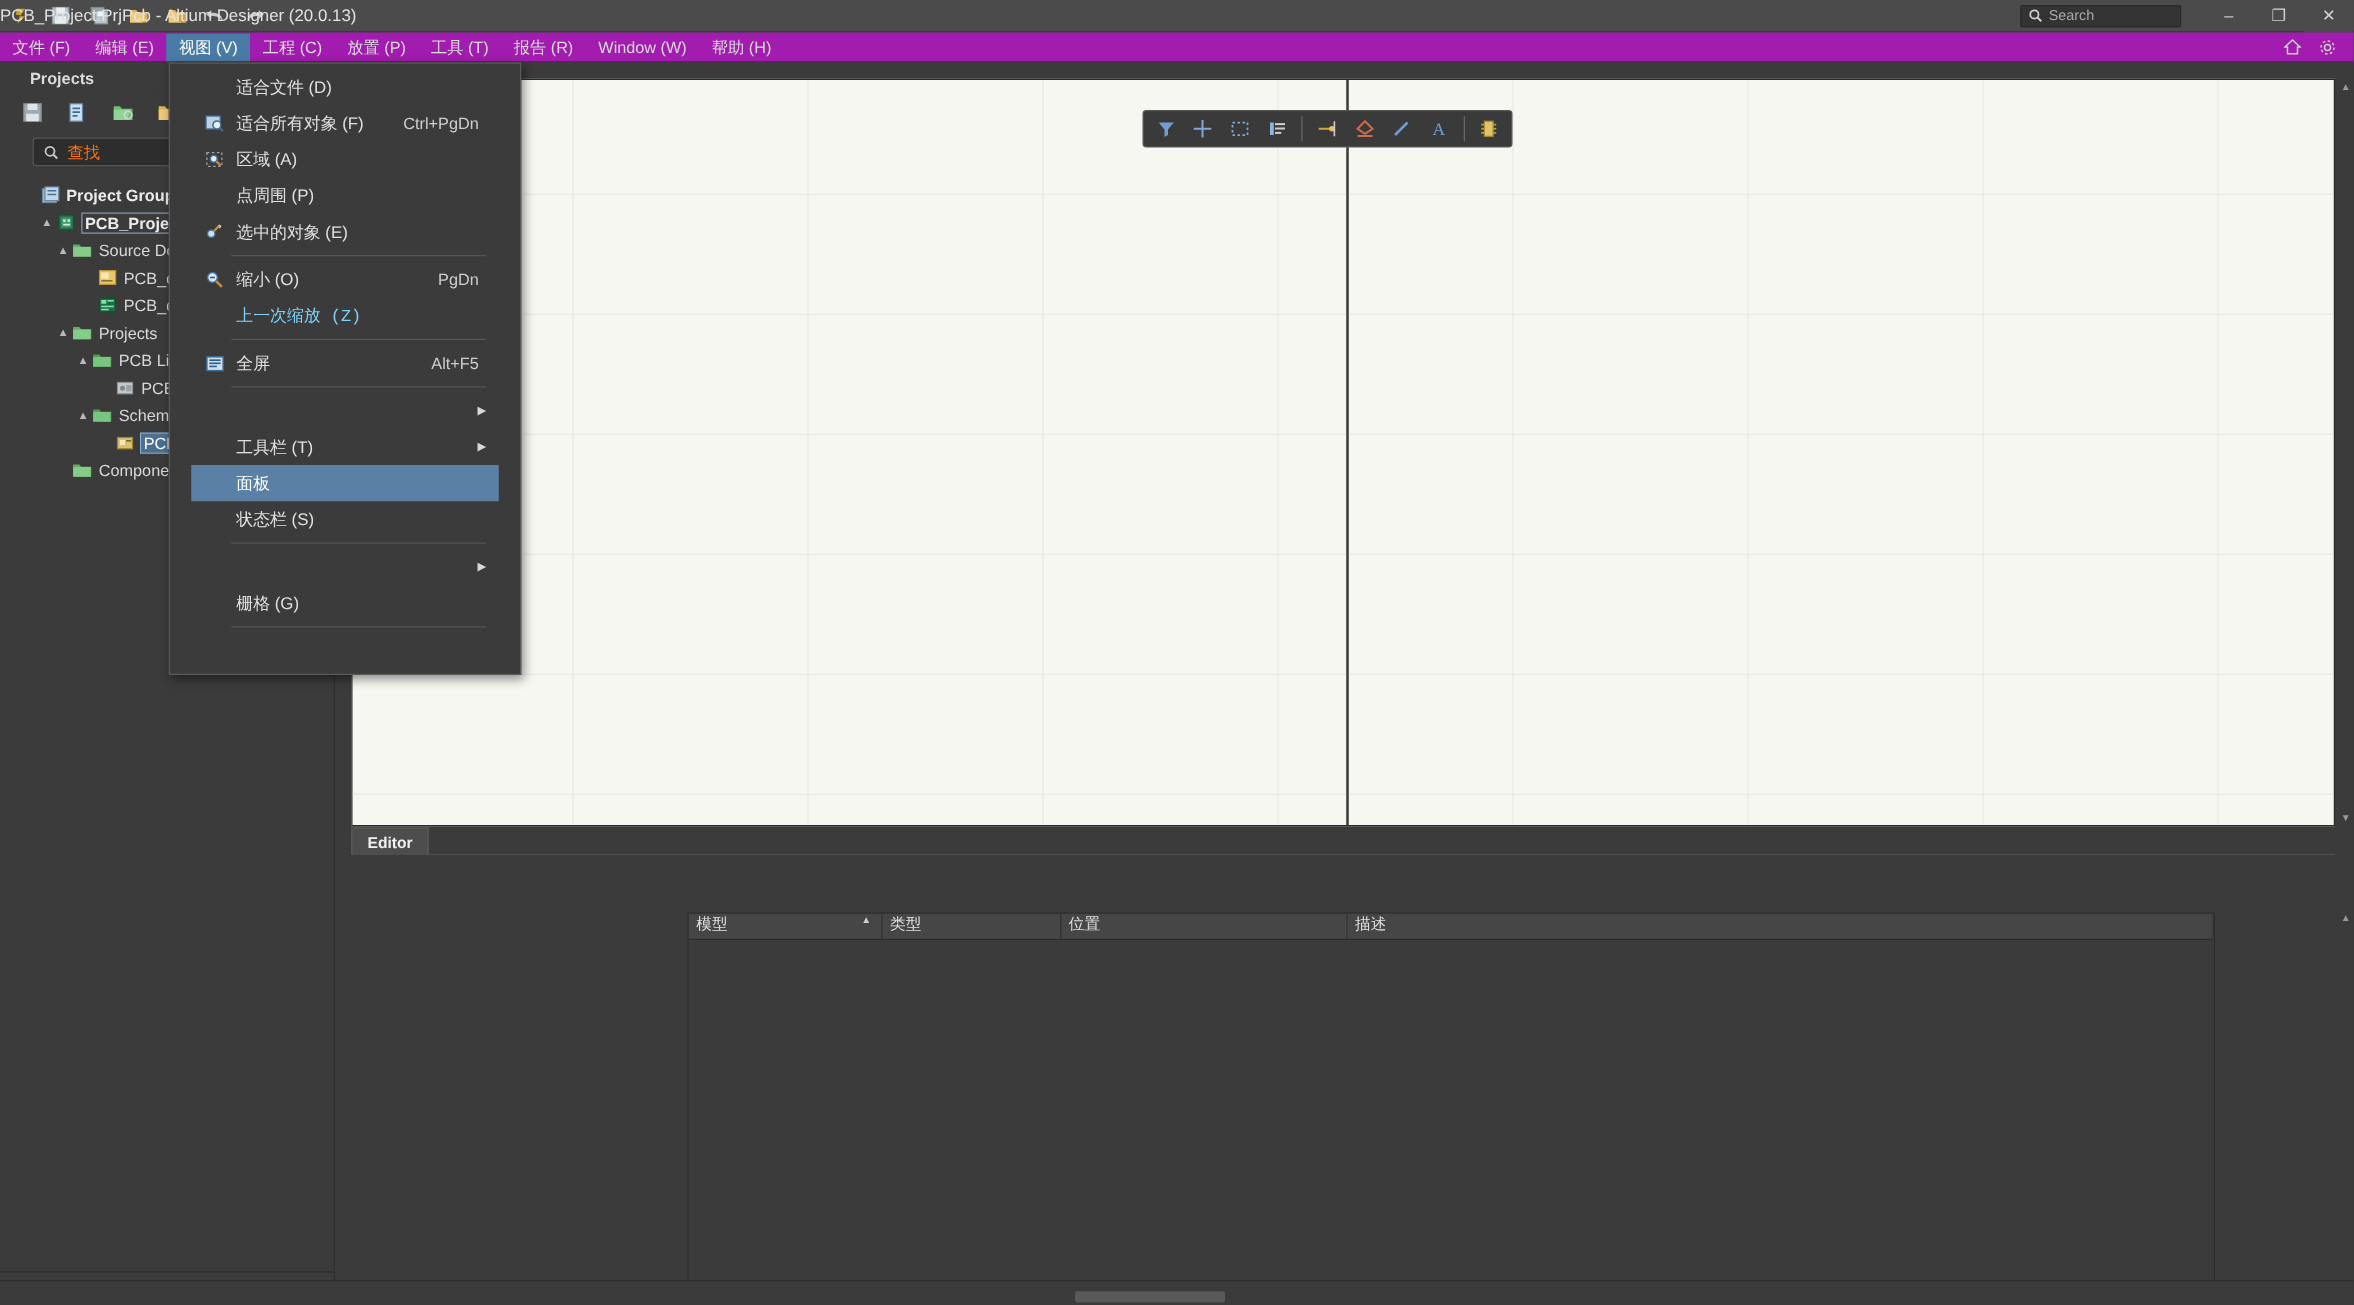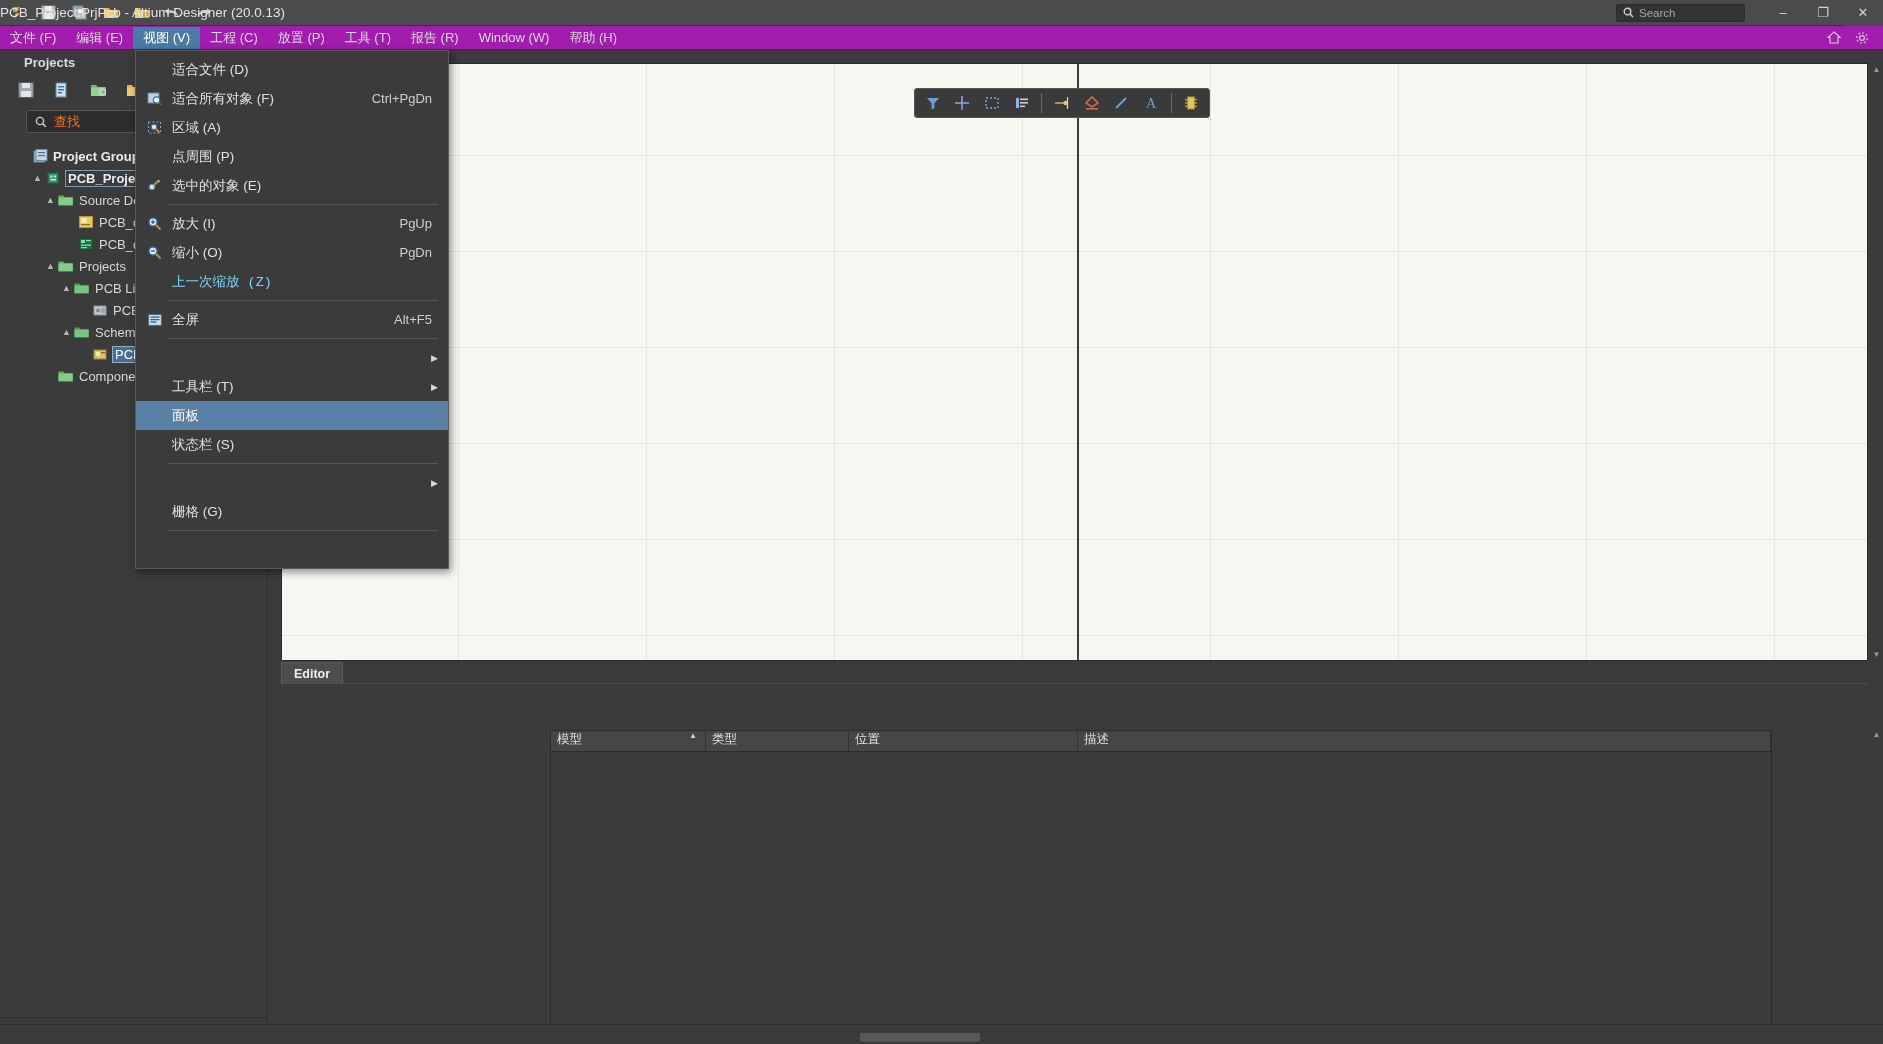--- a/index.html
+++ b/index.html
@@ -158,23 +158,23 @@
     position: absolute; bottom: 0; left: 0; width: 1883px; height: 20px;
     background: #3b3b3b; border-top: 1px solid #2c2c2c;
   }
   .hscroll {
     position: absolute; bottom: 2px; left: 860px; width: 120px; height: 9px;
     background: #595959; border-radius: 2px;
   }
 
   
   .dropdown {
-    position: absolute; top: 50px; left: 135px; width: 314px;
+    position: absolute; top: 50px; left: 135px; width: 282px;
     background: #3b3b3b; border: 1px solid #5a5a5a;
-    padding: 4px 0; z-index: 50;
+    padding: 4px 17px; z-index: 50;
     box-shadow: 2px 3px 8px rgba(0,0,0,0.45);
     font-size: 13.5px;
   }
   .dd-item {
     display: flex; align-items: center; height: 29px; padding: 0 6px; color: #e0e0e0; position: relative;
   }
   .dd-item.hl { background: #5b80a6; color: #fff; }
   .dd-item.disabled { color: #7dd3fc; font-family: Liberation Mono, monospace; }
   .dd-ico { width: 26px; display: flex; align-items: center; justify-content: center; flex: 0 0 26px; }
   .dd-label { flex: 1; padding-left: 4px; }
@@ -605,32 +605,20 @@
             <circle cx="5" cy="9" r="3" fill="#cfe0ee" stroke="#3f6d96" stroke-width="1.2"></circle>
             <line x1="7" y1="7" x2="11.5" y2="2.5" stroke="#c98b3c" stroke-width="1.8"></line>
             <path d="M11 2 l1.5 1 l-1 1.5" fill="none" stroke="#d8d8d8" stroke-width="1"></path>
           </svg>
       </span>
       <span class="dd-label">选中的对象 (E)</span>
     </div>
 
     <div class="dd-sep"></div>
 
-    <div class="dd-item">
-      <span class="dd-ico">
-        <svg class="svgico" width="16" height="16" viewBox="0 0 16 16">
-            <circle cx="6" cy="6" r="4" fill="#dce9f4" stroke="#3f6d96" stroke-width="1.3"></circle>
-            <line x1="4" y1="6" x2="8" y2="6" stroke="#2d5f8c" stroke-width="1.3"></line>
-            <line x1="6" y1="4" x2="6" y2="8" stroke="#2d5f8c" stroke-width="1.3"></line>
-            <line x1="9" y1="9" x2="13.5" y2="13.5" stroke="#c98b3c" stroke-width="2"></line>
-          </svg>
-      </span>
-      <span class="dd-label">放大 (I)</span>
-      <span class="dd-short">PgUp</span>
-    </div>
 
     <div class="dd-item">
       <span class="dd-ico">
         <svg class="svgico" width="16" height="16" viewBox="0 0 16 16">
             <circle cx="6" cy="6" r="4" fill="#dce9f4" stroke="#3f6d96" stroke-width="1.3"></circle>
             <line x1="4" y1="6" x2="8" y2="6" stroke="#2d5f8c" stroke-width="1.3"></line>
             <line x1="9" y1="9" x2="13.5" y2="13.5" stroke="#c98b3c" stroke-width="2"></line>
           </svg>
       </span>
       <span class="dd-label">缩小 (O)</span>

